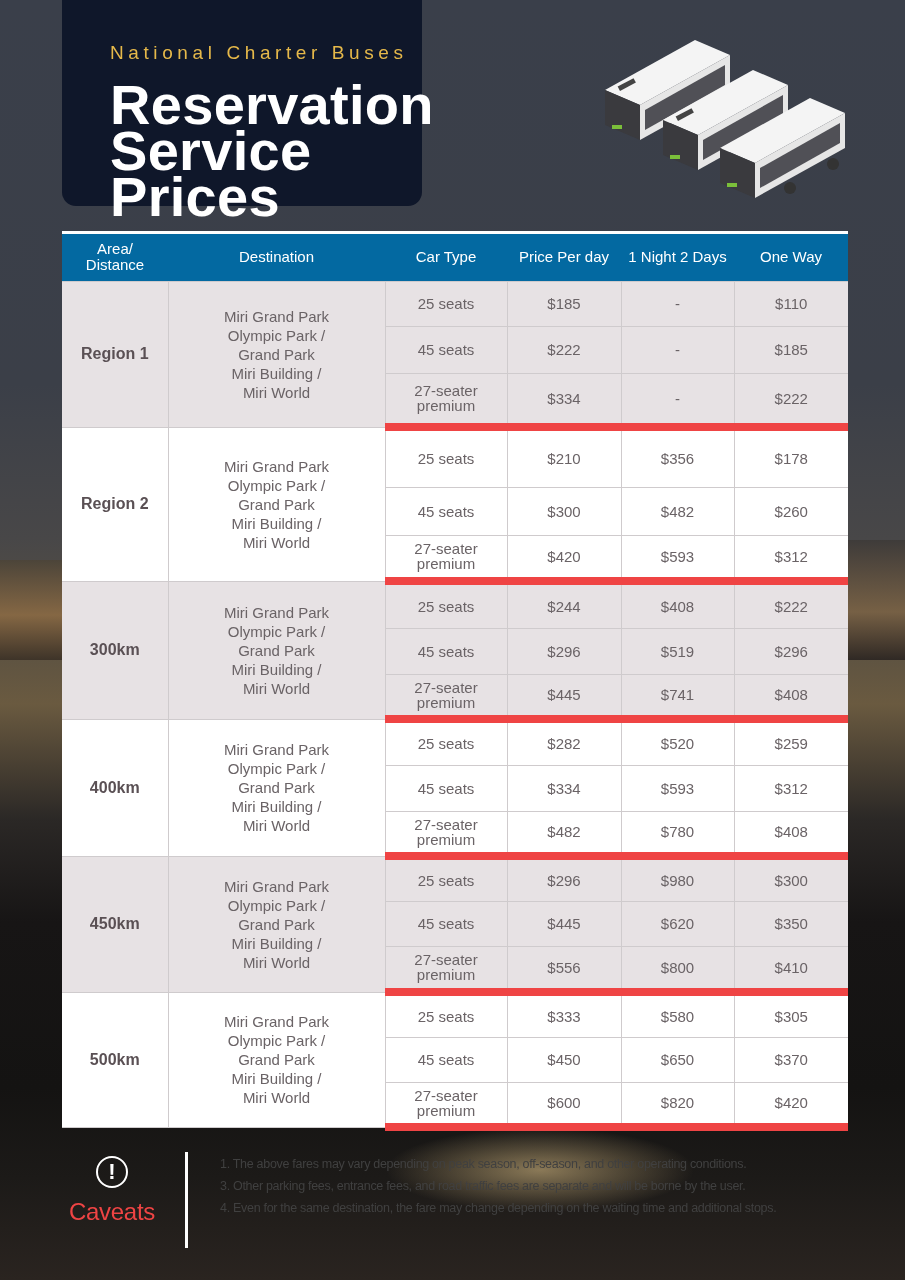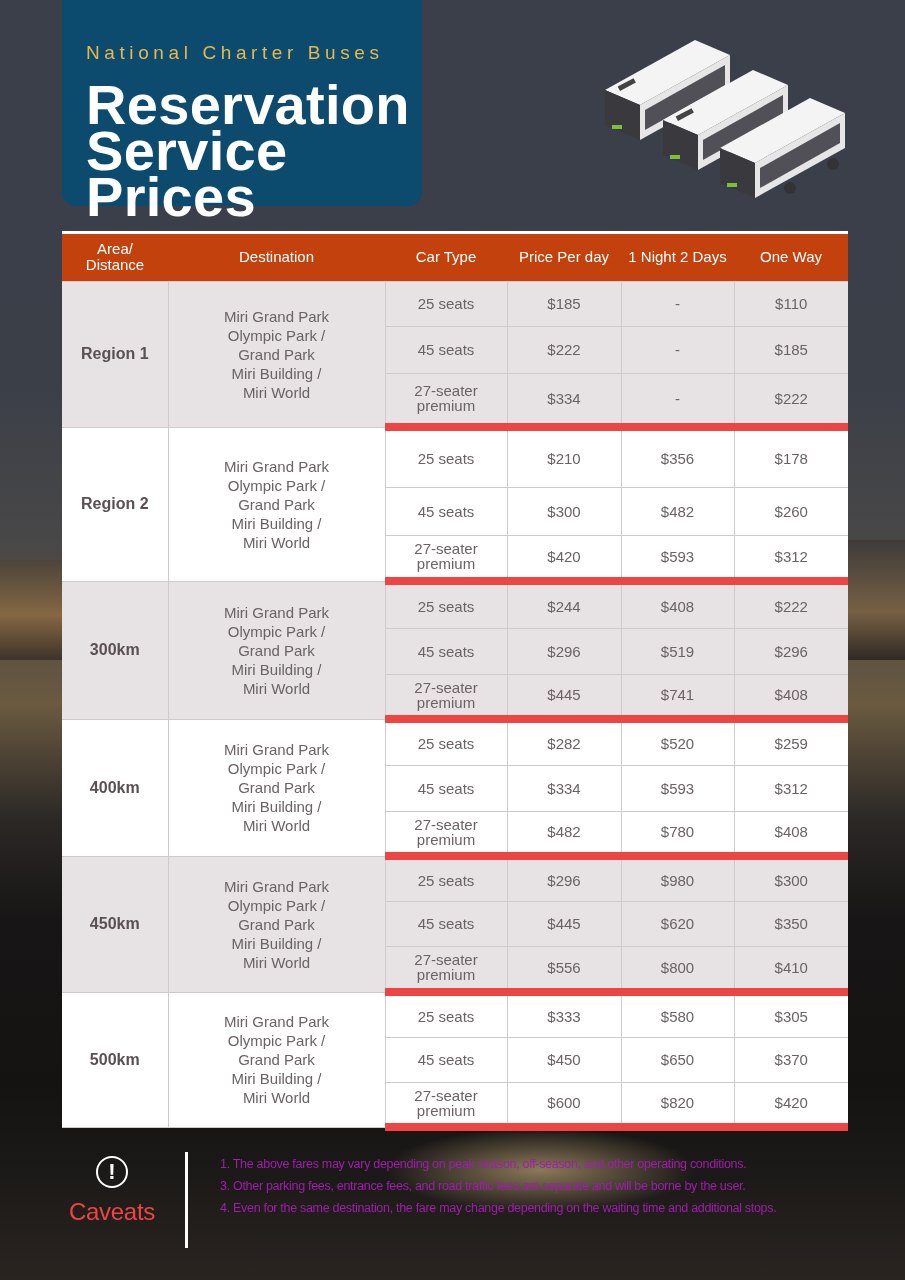--- a/index.html
+++ b/index.html
@@ -17,39 +17,39 @@
     opacity: 0.9;
   }
   .bg-trees-r {
     position: absolute; right: 0; top: 540px; width: 57px; height: 120px;
     background: linear-gradient(180deg, #3d3a38 0%, #7a6245 60%, #2a2421 100%);
     opacity: 0.9;
   }
 
   .title-card {
     position: absolute; left: 62px; top: 0; width: 360px; height: 206px;
-    background: #0c4a6e; border-radius: 0 0 14px 14px;
-    padding: 42px 0 0 24px;
+    background: #0f172a; border-radius: 0 0 14px 14px;
+    padding: 42px 0 0 48px;
   }
   .title-card .eyebrow {
     color: #e6b94a; font-size: 19px; letter-spacing: 4.6px; font-weight: normal;
   }
   .title-card h1 {
     color: #ffffff; font-size: 56px; line-height: 46px; font-weight: bold;
     margin-top: 18px; letter-spacing: 0.3px;
   }
 
   .buses { position: absolute; left: 600px; top: 30px; width: 250px; height: 170px; }
 
   .table-wrap { position: absolute; left: 62px; top: 231px; width: 786px; }
   .top-rule { height: 3px; background: #ffffff; }
   table { border-collapse: collapse; width: 786px; table-layout: fixed; }
   thead th {
     height: 47px; color: #ffffff; font-weight: normal; font-size: 15px;
-    background: #c2410c; text-align: center; line-height: 16px;
+    background: #0369a1; text-align: center; line-height: 16px;
   }
   tbody td {
     text-align: center; font-size: 15px; color: #6a6366;
     border: 1px solid #cfcbcd;
   }
   tbody tr.grp-grey td { background: #e7e2e4; }
   tbody tr.grp-white td { background: #ffffff; }
   td.area { font-weight: bold; color: #5a5054; font-size: 16px; border-left: none; }
   td.dest { line-height: 19px; font-size: 15px; }
   td.type { line-height: 15px; }
@@ -58,21 +58,21 @@
 
   .caveats { position: absolute; left: 62px; top: 1150px; width: 786px; height: 100px; }
   .caveats .label-block { position: absolute; left: 0; top: 6px; width: 100px; text-align: center; }
   .caveats .alert-icon {
     width: 32px; height: 32px; border: 2px solid #fff; border-radius: 50%;
     margin: 0 auto; color: #fff; font-size: 22px; line-height: 28px; text-align: center; font-weight: bold;
   }
   .caveats .caveat-title { color: #ef4444; font-size: 24px; margin-top: 10px; letter-spacing: -0.3px; }
   .caveats .divider { position: absolute; left: 123px; top: 2px; width: 3px; height: 96px; background: #ffffff; }
   .caveats ol { position: absolute; left: 158px; top: 3px; list-style: none; }
-  .caveats li { color: #a21caf; font-size: 12.5px; line-height: 22px; letter-spacing: -0.3px; }
+  .caveats li { color: #404040; font-size: 12.5px; line-height: 22px; letter-spacing: -0.3px; }
 </style>
 </head>
 <body>
 
 <div class="bg-trees"></div>
 <div class="bg-trees-r"></div>
 
 <div class="title-card">
   <div class="eyebrow">National Charter Buses</div>
   <h1>

